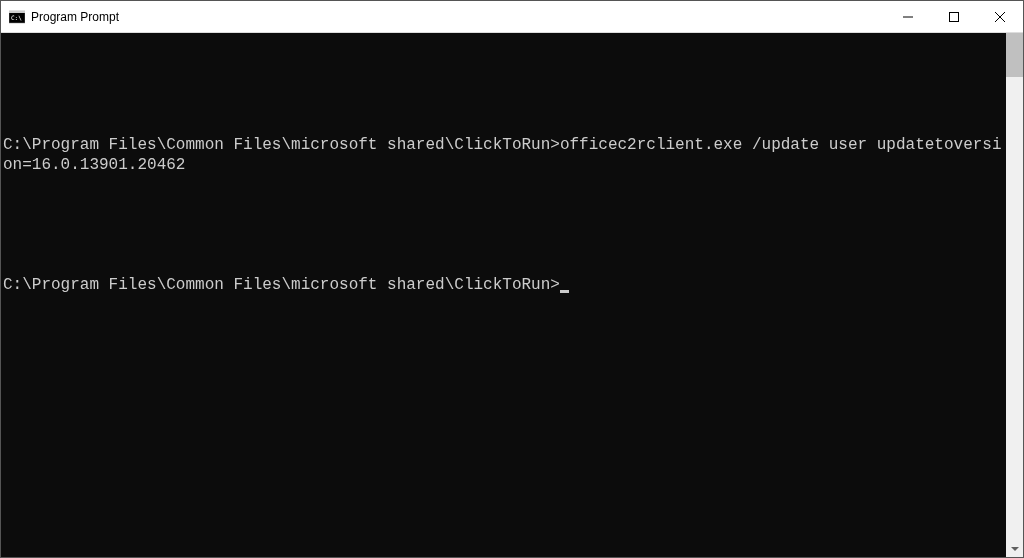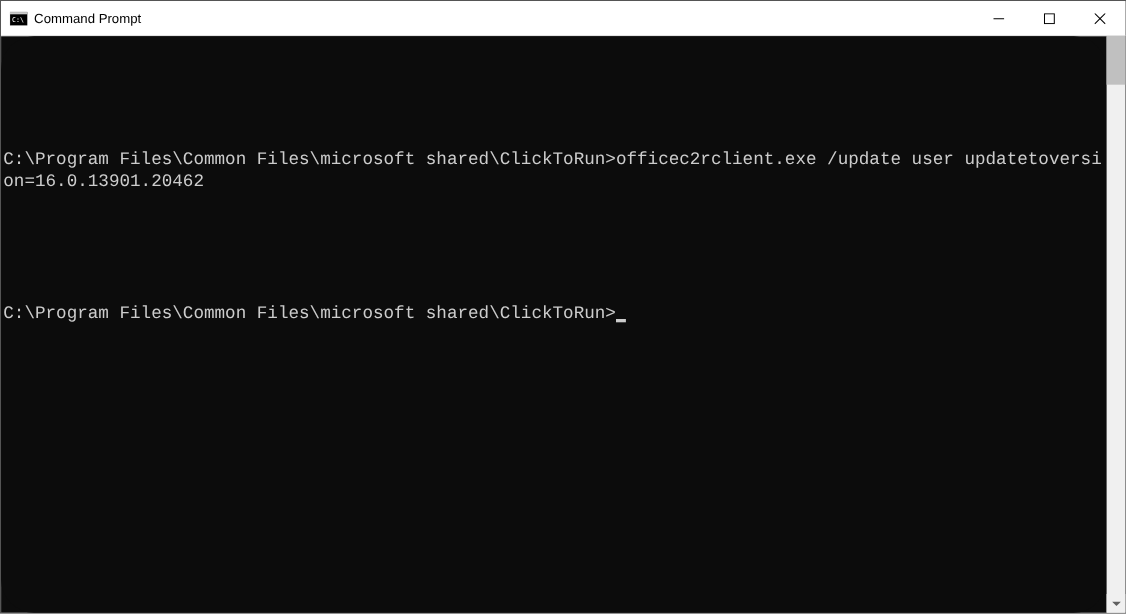--- a/index.html
+++ b/index.html
@@ -85,21 +85,20 @@
       flex: 1;
       background: #0c0c0c;
       color: #cccccc;
       font-family: "Consolas", "Courier New", monospace;
       font-size: 16px;
       line-height: 20px;
       padding: 2px 0 0 2px;
       white-space: pre-wrap;
       word-break: break-all;
       position: relative;
-      border-radius: 30px;
     }
     
     .terminal-line {
       display: block;
     }
     
     .prompt-part {
       color: #cccccc;
     }
     
@@ -156,21 +155,21 @@
 
 <div class="window">
   <div class="titlebar">
     <div class="app-icon">
       <svg viewBox="0 0 16 16">
         <rect x="0" y="2" width="16" height="12" fill="#000" stroke="#888" stroke-width="0.5"></rect>
         <rect x="0" y="2" width="16" height="2" fill="#ccc"></rect>
         <text x="2" y="11" font-size="6" fill="#fff" font-family="monospace">C:\</text>
       </svg>
     </div>
-    <div class="title-text">Command Prompt</div>
+    <div class="title-text">Program Prompt</div>
     <div class="window-controls">
       <button class="win-btn">
         <svg viewBox="0 0 10 10">
             <line x1="0" y1="5" x2="10" y2="5" stroke="#000" stroke-width="1"></line>
           </svg>
       </button>
       <button class="win-btn">
         <svg viewBox="0 0 10 10">
             <rect x="0.5" y="0.5" width="9" height="9" fill="none" stroke="#000" stroke-width="1"></rect>
           </svg>

